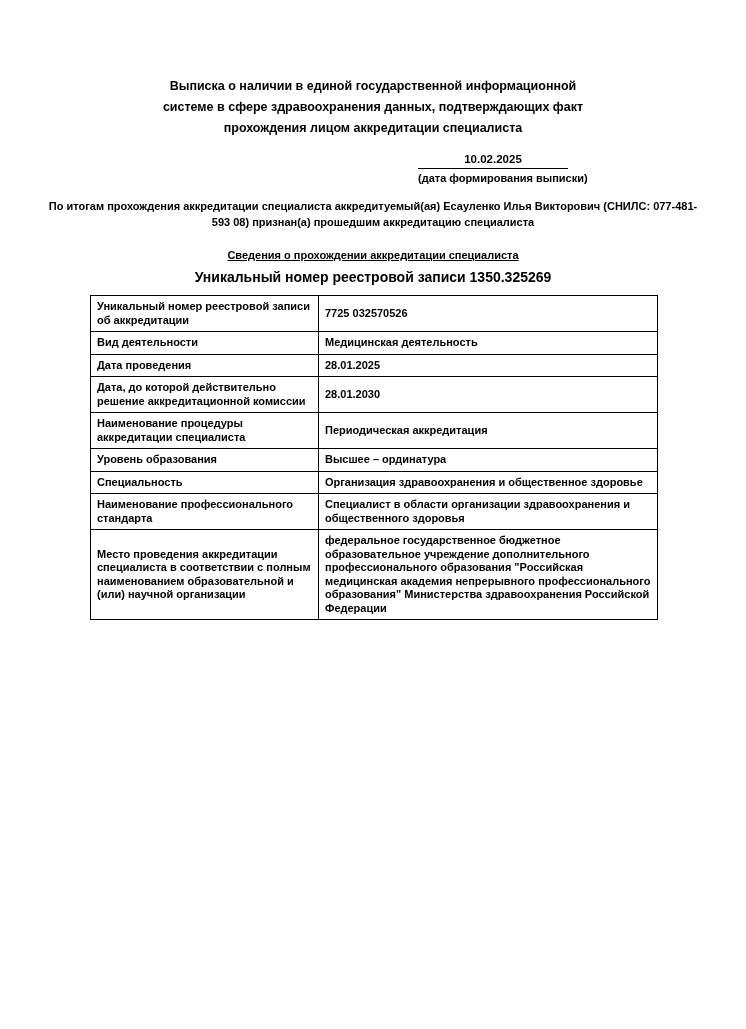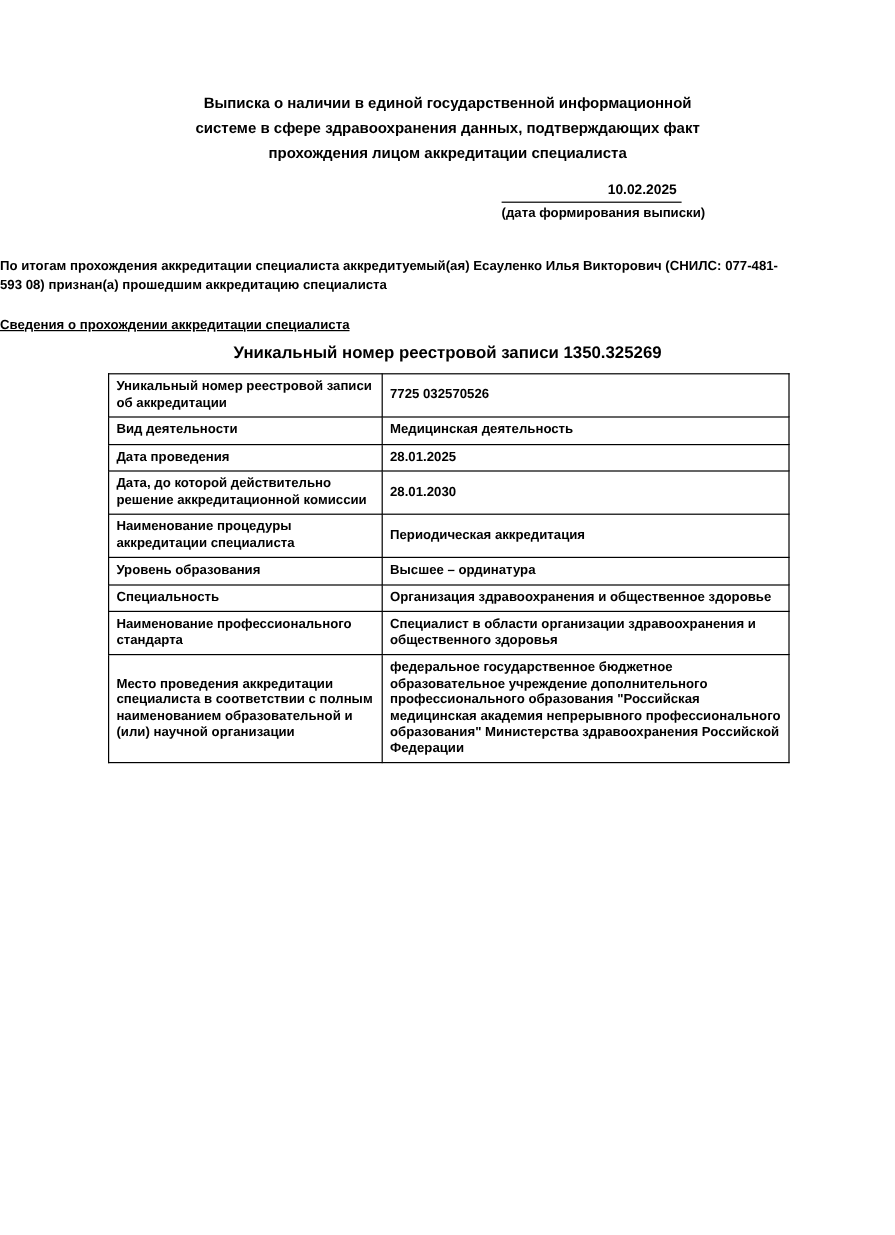--- a/index.html
+++ b/index.html
@@ -27,36 +27,36 @@
   .date-block {
     width: 150px;
     margin: 13px 0 0 418px;
     text-align: center;
   }
   .date-value {
     font-size: 11.5px;
     line-height: 15px;
     padding: 0 4px 1px 4px;
     border-bottom: 1.5px solid #000000;
-    text-align: right;
   }
   .date-caption {
     font-size: 11px;
     line-height: 14px;
     padding-top: 2px;
     white-space: nowrap;
   }
   .statement {
-    margin-top: 30px;
+    margin-top: 14px;
+    text-align: center;
     font-size: 11px;
     line-height: 15.5px;
   }
   .section-heading {
     margin-top: 18px;
-    text-align: left;
+    text-align: center;
     font-size: 11px;
     line-height: 14px;
     text-decoration: underline;
   }
   .registry-heading {
     margin-top: 7px;
     text-align: center;
     font-size: 14px;
     line-height: 17px;
   }

